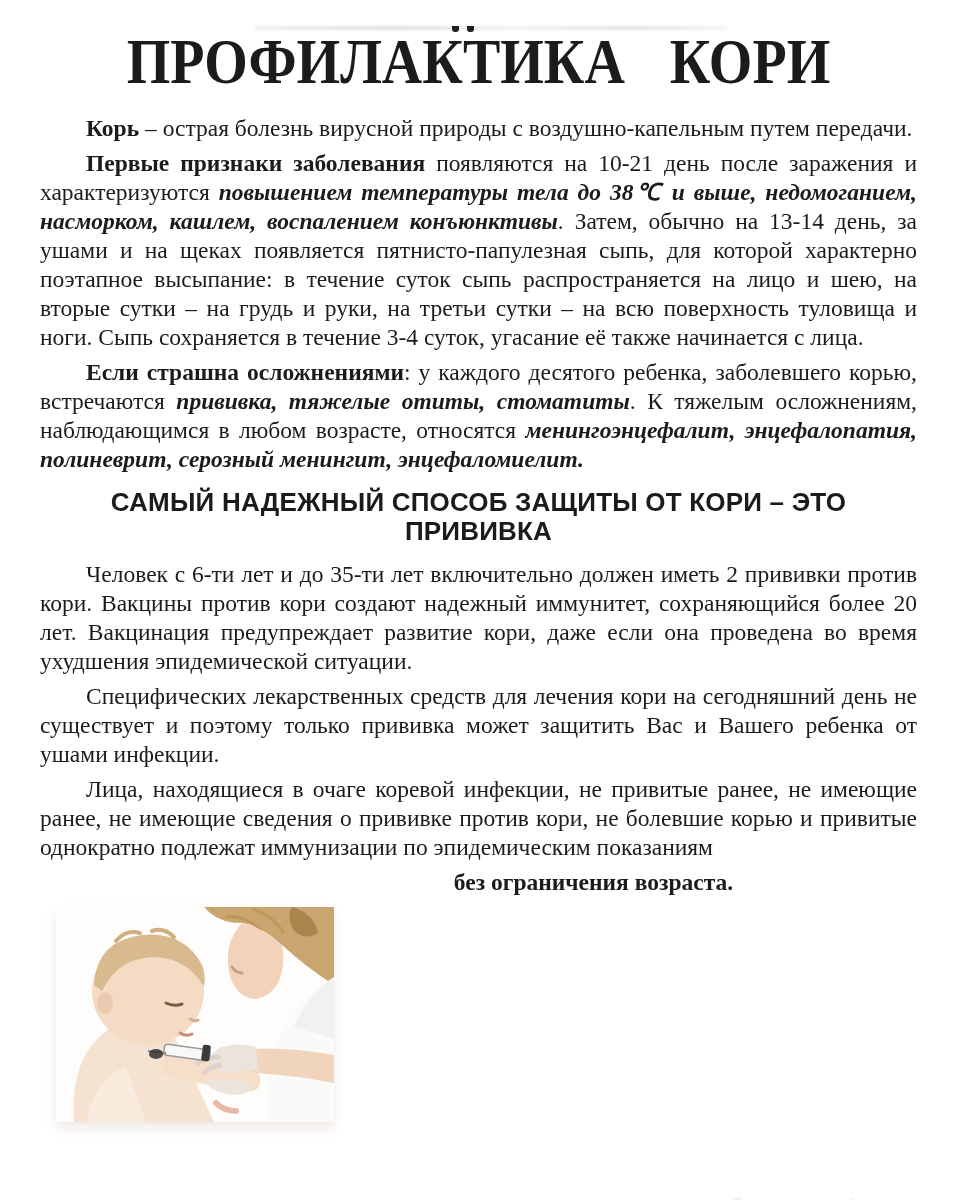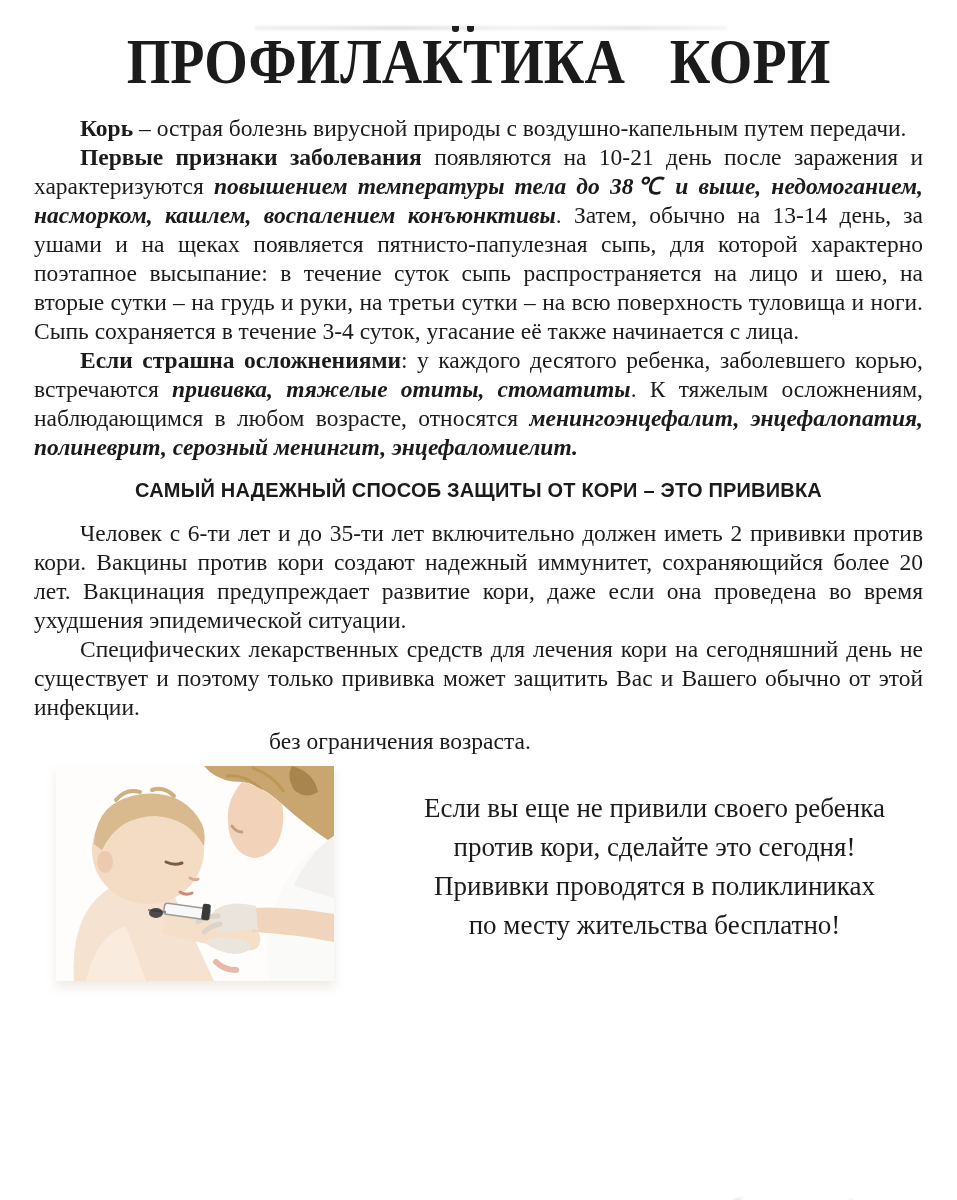--- a/index.html
+++ b/index.html
@@ -40,36 +40,37 @@
     transform: scaleY(1.12);
     transform-origin: center top;
     white-space: nowrap;
   }
   .content {
     margin: 24px 34px 0 34px;
     font-size: 23.5px;
     line-height: 29px;
     text-align: justify;
   }
-  .para { margin: 0; text-indent: 46px; }
+  .para { margin: 6px; text-indent: 46px; }
   .b  { font-weight: 700; }
   .bi { font-weight: 700; font-style: italic; }
   .sans-heading {
     font-family: "Liberation Sans", sans-serif;
     font-weight: 700;
-    font-size: 20px;
+    font-size: 26px;
     text-align: center;
     text-indent: 0;
     margin: 14px 0 14px 0;
     letter-spacing: 0.2px;
   }
   .no-age {
     margin: 5px;
     text-indent: 0;
-    font-weight: 400;
+    font-weight: 700;
+    text-align: center;
     padding-left: 230px;
   }
   .footer {
     margin-top: 10px;
     display: flex;
     align-items: flex-start;
     padding: 0 10px 0 56px;
   }
   .photo-frame {
     flex: none;
@@ -115,22 +116,23 @@
 
 
     <p class="para"><span class="b">Первые признаки заболевания</span><span> появляются на 10-21 день после заражения и характеризуются </span><span class="bi">повышением температуры тела до 38℃ и выше, недомоганием, насморком, кашлем, воспалением конъюнктивы</span><span>. Затем, обычно на 13-14 день, за ушами и на щеках появляется пятнисто-папулезная сыпь, для которой характерно поэтапное высыпание: в течение суток сыпь распространяется на лицо и шею, на вторые сутки – на грудь и руки, на третьи сутки – на всю поверхность туловища и ноги. Сыпь сохраняется в течение 3-4 суток, угасание её также начинается с лица.</span></p>
 
     <p class="para"><span class="b">Если страшна осложнениями</span><span>:  у каждого десятого ребенка, заболевшего корью, встречаются </span><span class="bi">прививка, тяжелые отиты, стоматиты</span><span>. К тяжелым осложнениям, наблюдающимся в любом возрасте, относятся </span><span class="bi">менингоэнцефалит, энцефалопатия, полиневрит, серозный менингит, энцефаломиелит.</span></p>
 
     <p class="para sans-heading">САМЫЙ НАДЕЖНЫЙ СПОСОБ ЗАЩИТЫ ОТ КОРИ – ЭТО ПРИВИВКА</p>
 
     <p class="para">Человек с 6-ти лет и до 35-ти лет включительно должен иметь 2 прививки против кори. Вакцины против кори создают надежный иммунитет, сохраняющийся более 20 лет. Вакцинация предупреждает развитие кори, даже если она проведена во время  ухудшения эпидемической  ситуации.</p>
 
-    <p class="para">Специфических лекарственных средств для лечения кори на сегодняшний день не существует и поэтому только прививка может защитить Вас и Вашего обычно от этой инфекции.</p>
+    <p class="para">Специфических лекарственных средств для лечения кори на сегодняшний день не существует и поэтому только прививка может защитить Вас и Вашего ребенка от ушами инфекции.</p>
 
+    <p class="para">Лица, находящиеся в очаге коревой инфекции, не привитые ранее, не имеющие ранее, не имеющие сведения о прививке против кори, не болевшие корью и привитые однократно подлежат иммунизации по эпидемическим показаниям</p>
 
     <p class="para no-age">без ограничения возраста.</p>
 
   </div>
 
   <div class="footer">
 
     <div class="photo-frame">
       <svg width="278" height="215" viewBox="0 0 278 215" xmlns="http://www.w3.org/2000/svg" role="img" aria-label="медсестра делает прививку ребенку в плечо">
         <rect width="278" height="215" fill="#fefdfc"></rect>
@@ -169,22 +171,18 @@
         <rect x="108" y="140" width="46" height="11" rx="3" transform="rotate(8 131 145)" fill="#f8f8f8" stroke="#9a9a9a" stroke-width="1.5"></rect>
         <rect x="146" y="138" width="8" height="16" rx="2" transform="rotate(8 150 146)" fill="#3a3a3a"></rect>
         <line x1="110" y1="146" x2="92" y2="144" stroke="#8a8a8a" stroke-width="2"></line>
         <ellipse cx="100" cy="147" rx="7" ry="5" fill="#2f2f2f" opacity="0.85"></ellipse>
 
         <path d="M148,176 Q160,186 178,188 Q192,188 196,180 Q188,172 172,172 Q158,170 148,176 Z" fill="#ece5de"></path>
         <path d="M160,196 Q168,204 180,204" stroke="#e6b9a8" stroke-width="6" fill="none" stroke-linecap="round"></path>
       </svg>
     </div>
 
-    <div class="cta">Если  вы еще не привили своего ребенка
-против кори, сделайте это сегодня!
-Прививки  проводятся в поликлиниках
-по месту жительства бесплатно!</div>
 
   </div>
 
   <div class="ghost-echo">по месту жительства бесплатно!</div>
 
 </div>
 
 </body></html>

